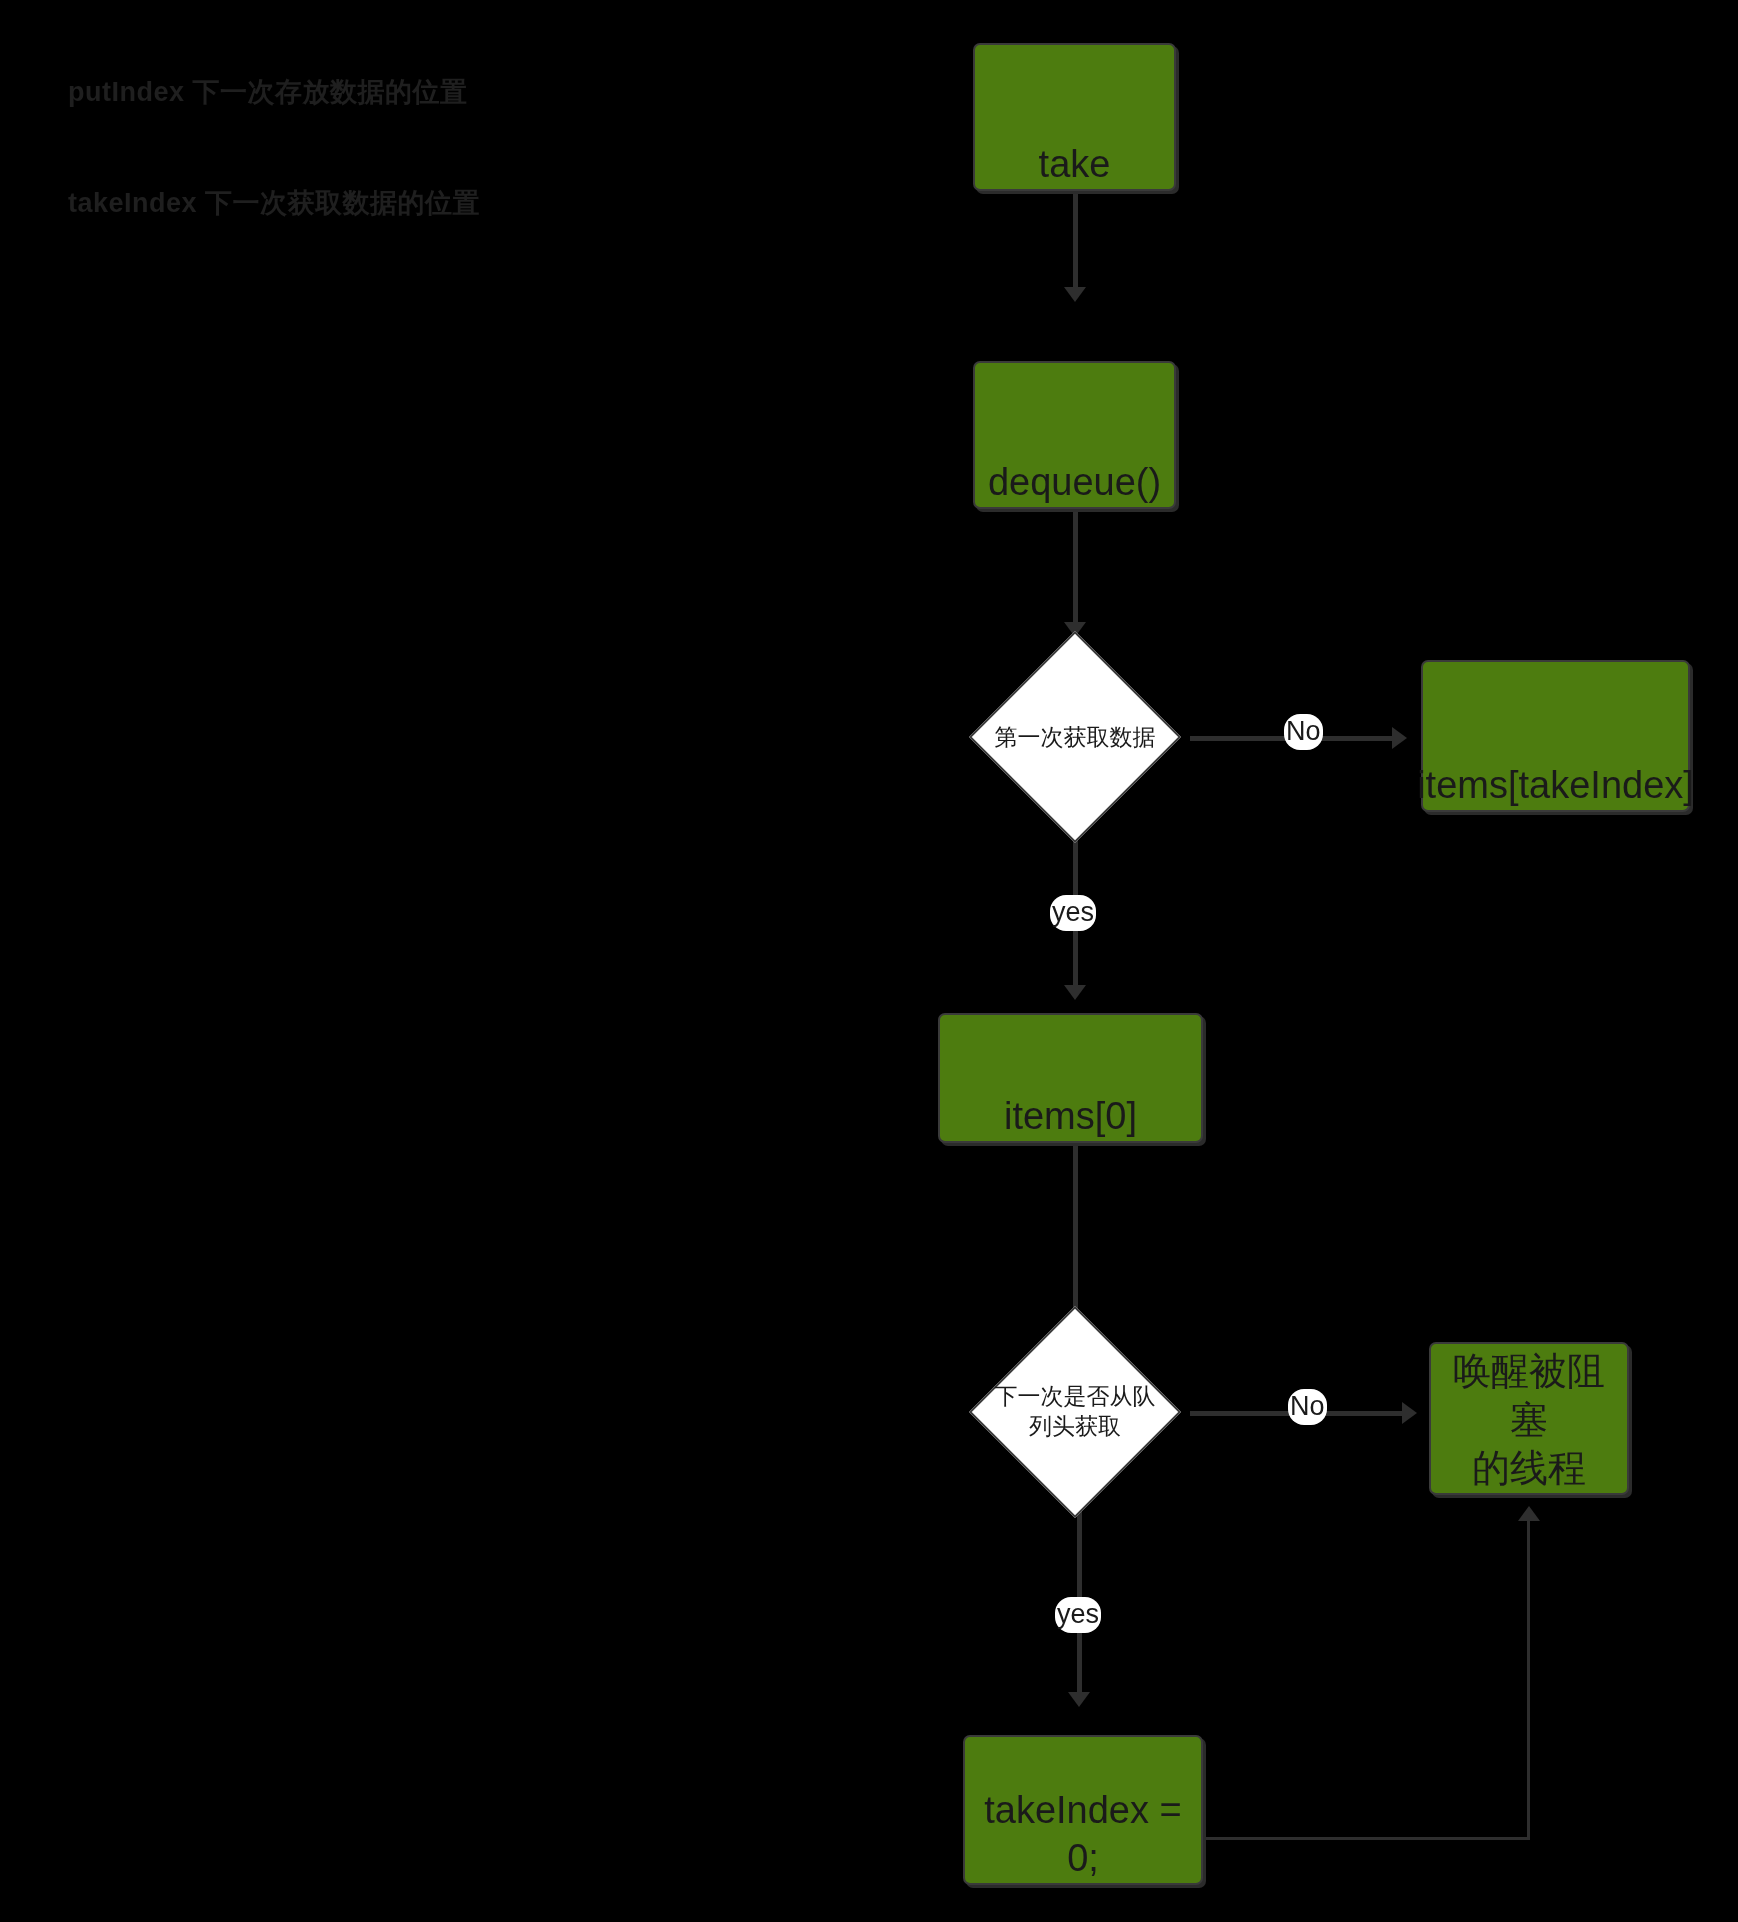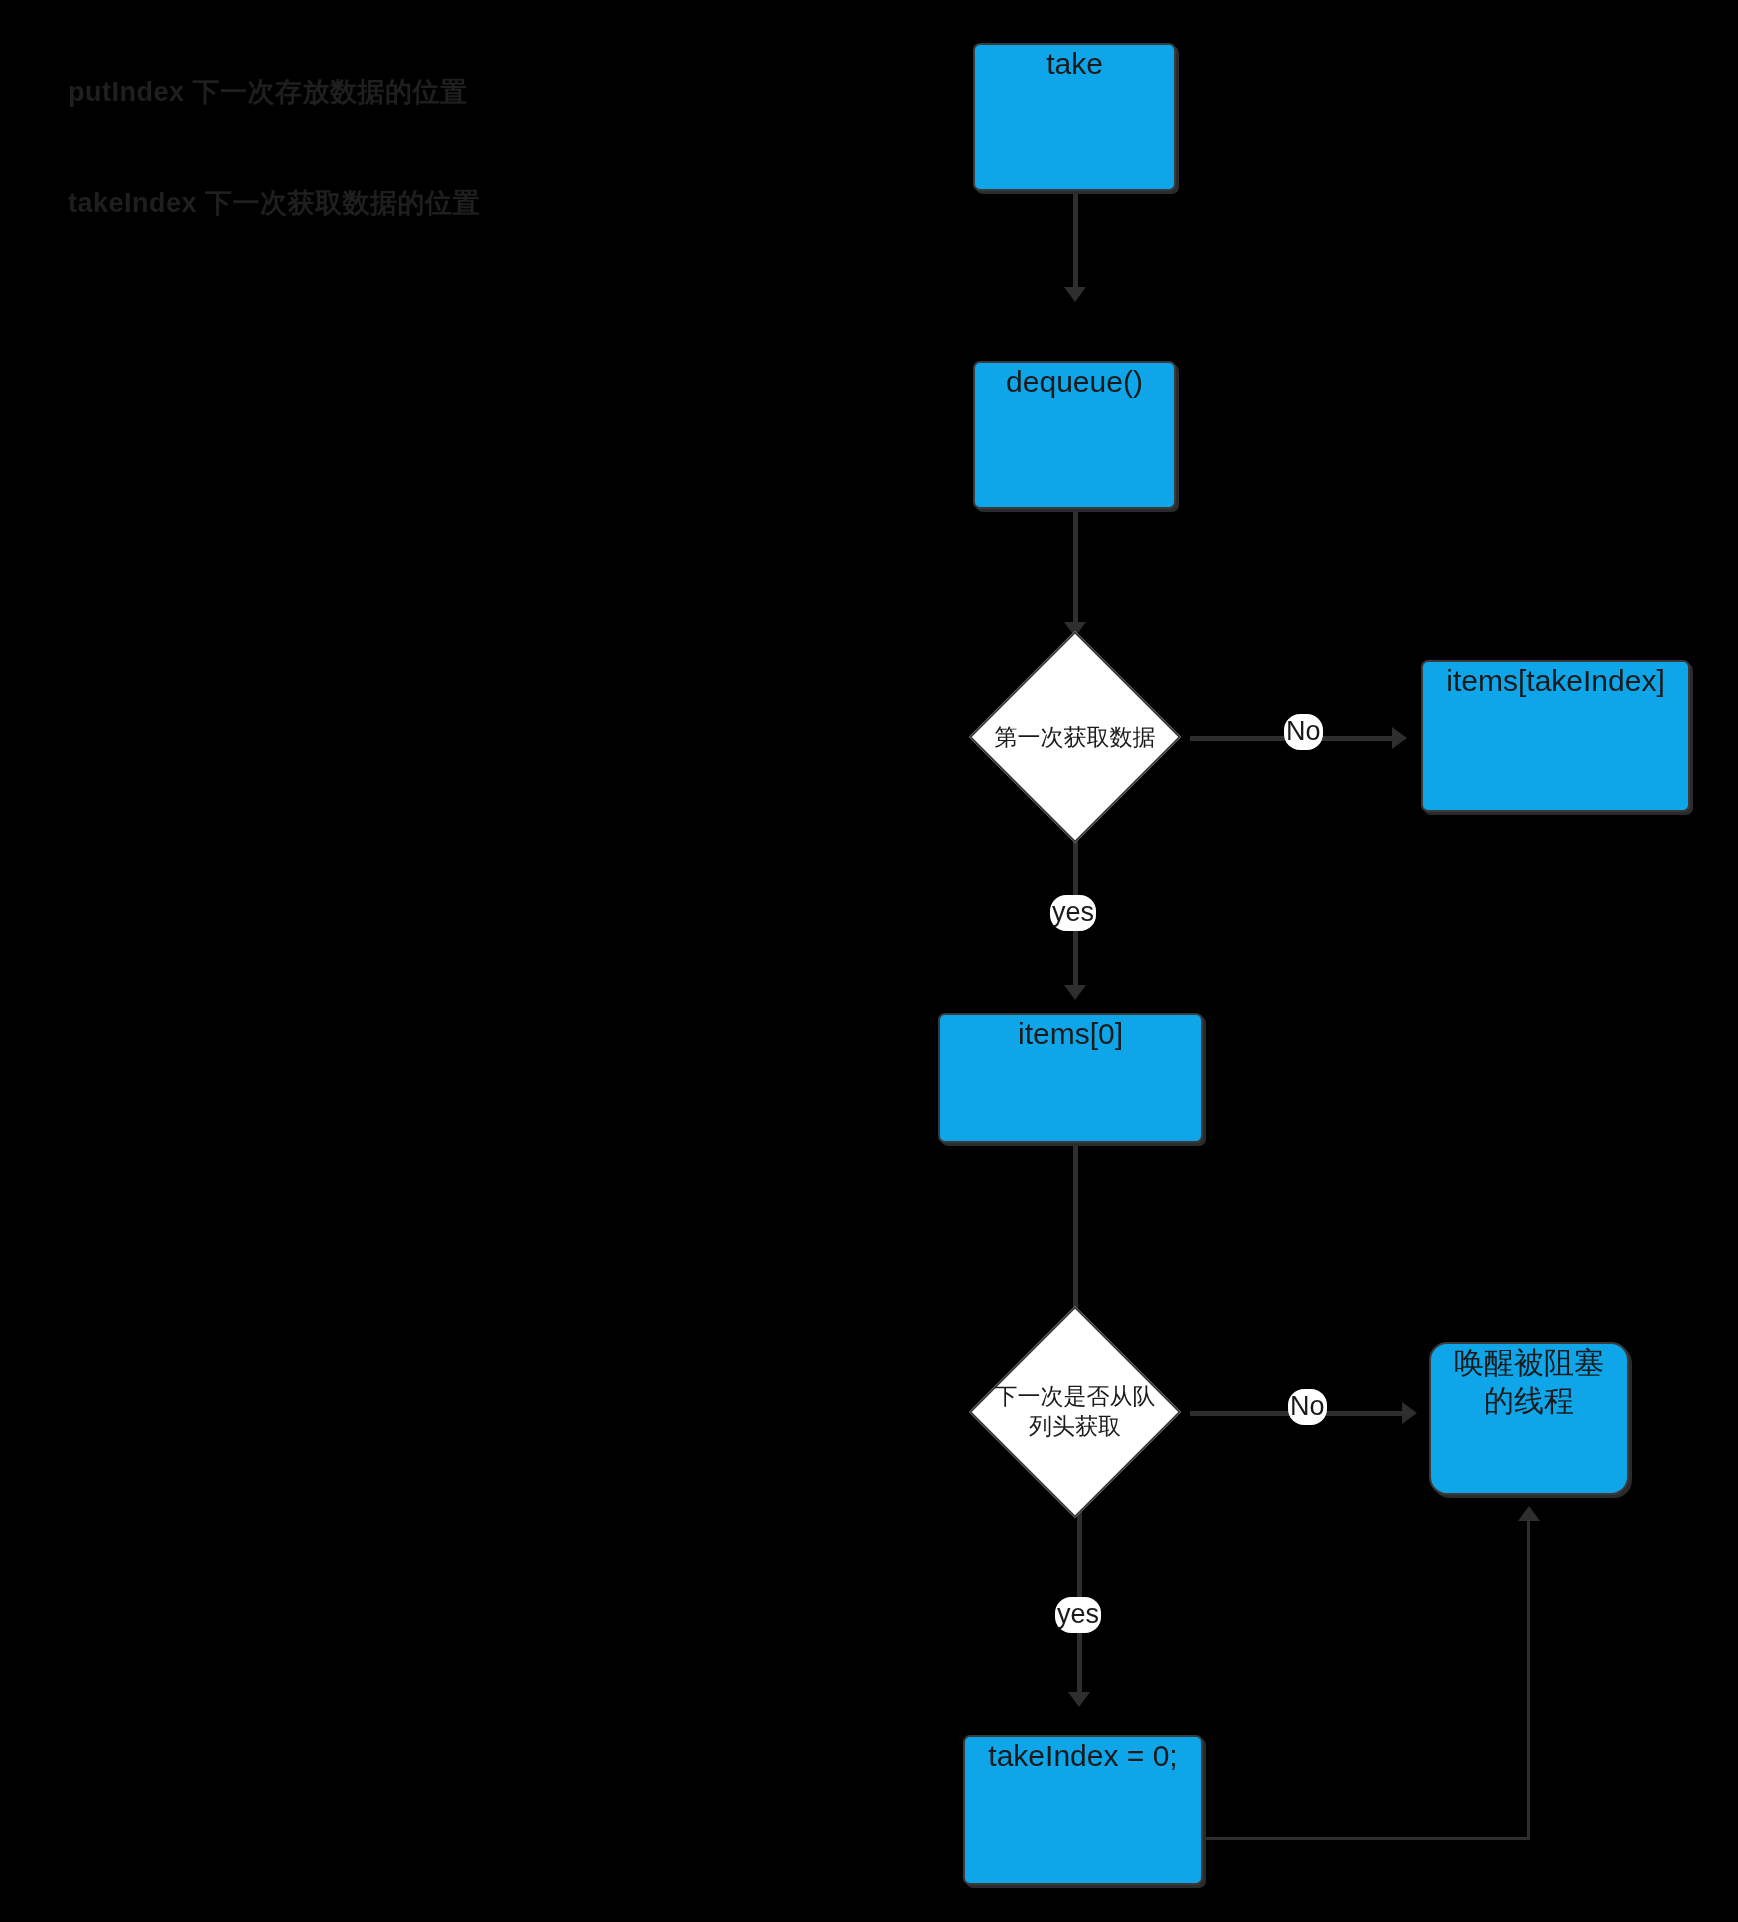--- a/index.html
+++ b/index.html
@@ -33,30 +33,30 @@
     line-height: 1.1;
     white-space: nowrap;
   }
   .legend-line + .legend-line {
     margin-top: 81px;
   }
 
   
   .node {
     position: absolute;
-    background: #0ea5e9;
+    background: #4d7c0f;
     border: 2px solid #3a3a3a;
     border-radius: 7px;
     box-sizing: border-box;
     display: flex;
-    align-items: flex-start;
+    align-items: flex-end;
     justify-content: center;
     text-align: center;
     color: #1a1a1a;
-    font-size: 30px;
+    font-size: 38px;
     line-height: 1.28;
     box-shadow: 3px 3px 0 0 #2b2b2b;
   }
   .node-label {
     padding: 0 10px;
     white-space: pre-line;
   }
 
   
   .diamond {
@@ -201,21 +201,21 @@
   <div class="node" style="left:938px; top:1013px; width:265px; height:130px;">
     <span class="node-label">items[0]</span>
   </div>
 
   <div class="diamond" style="left:1000px; top:1337px; width:150px; height:150px;font-family:Liberation Serif, serif;">
     <div class="dshape"></div>
     <div class="dlabel">下一次是否从队
 列头获取</div>
   </div>
 
-  <div class="node" style="left:1429px; top:1342px; width:200px; height:153px;border-radius:18px;">
+  <div class="node" style="left:1429px; top:1342px; width:200px; height:153px;">
     <span class="node-label">唤醒被阻塞
 的线程</span>
   </div>
 
   <div class="node" style="left:963px; top:1735px; width:240px; height:150px;">
     <span class="node-label">takeIndex = 0;</span>
   </div>
 
   <div class="edge-label" style="left:1284px; top:714px;">No</div>
 

